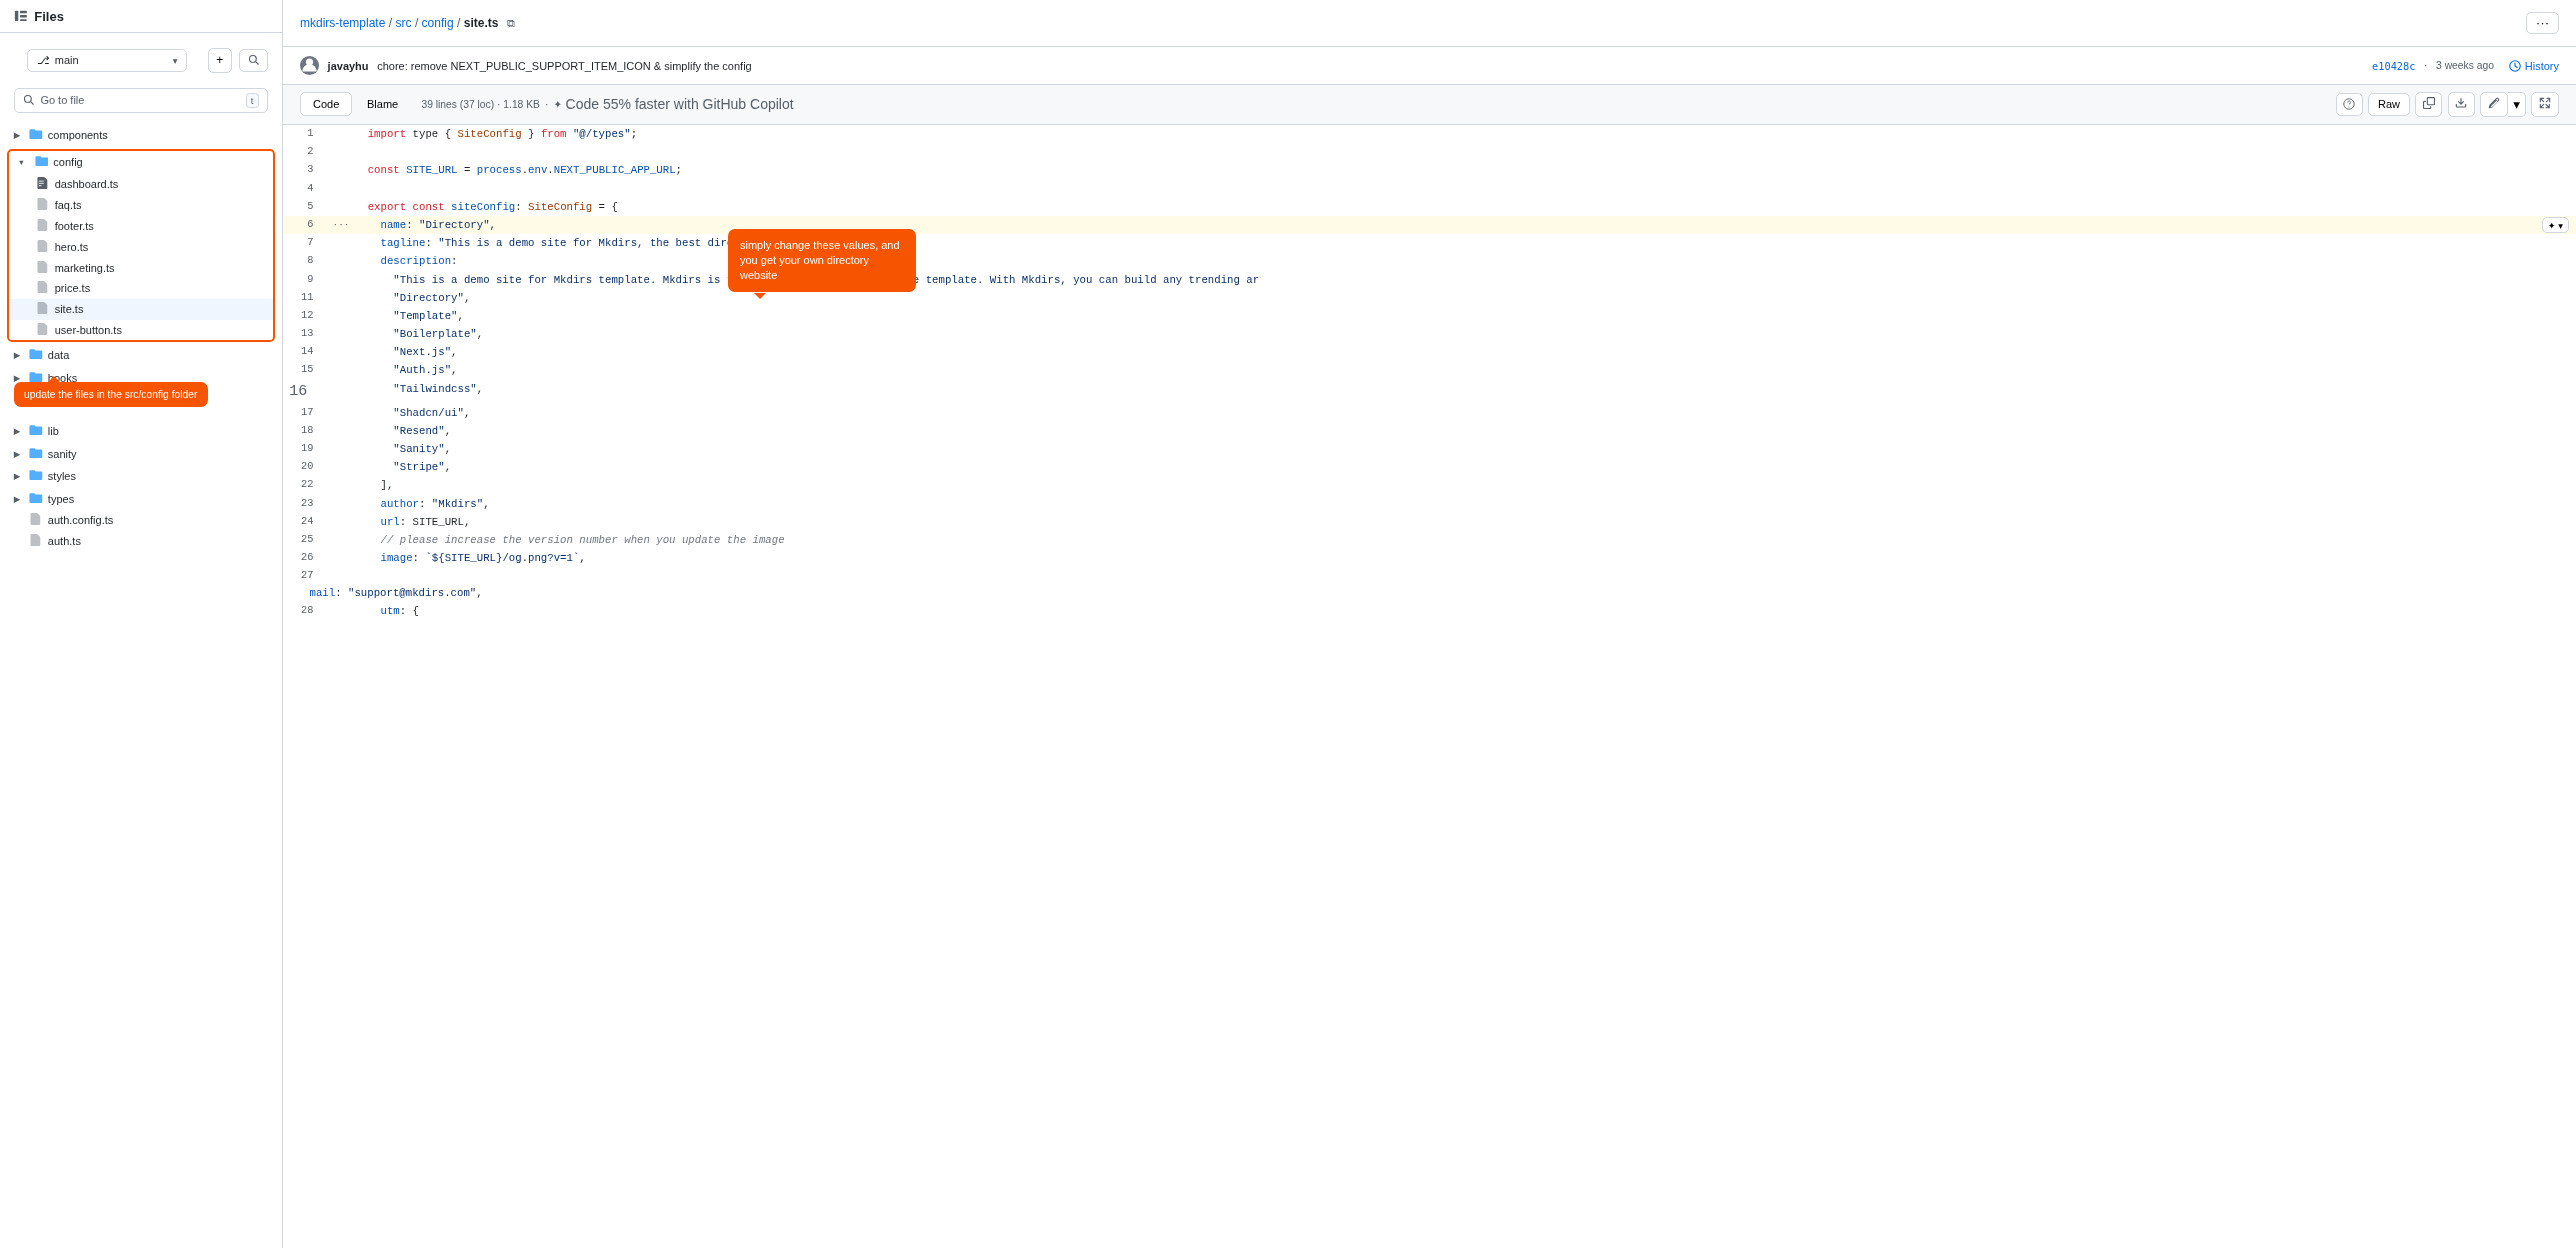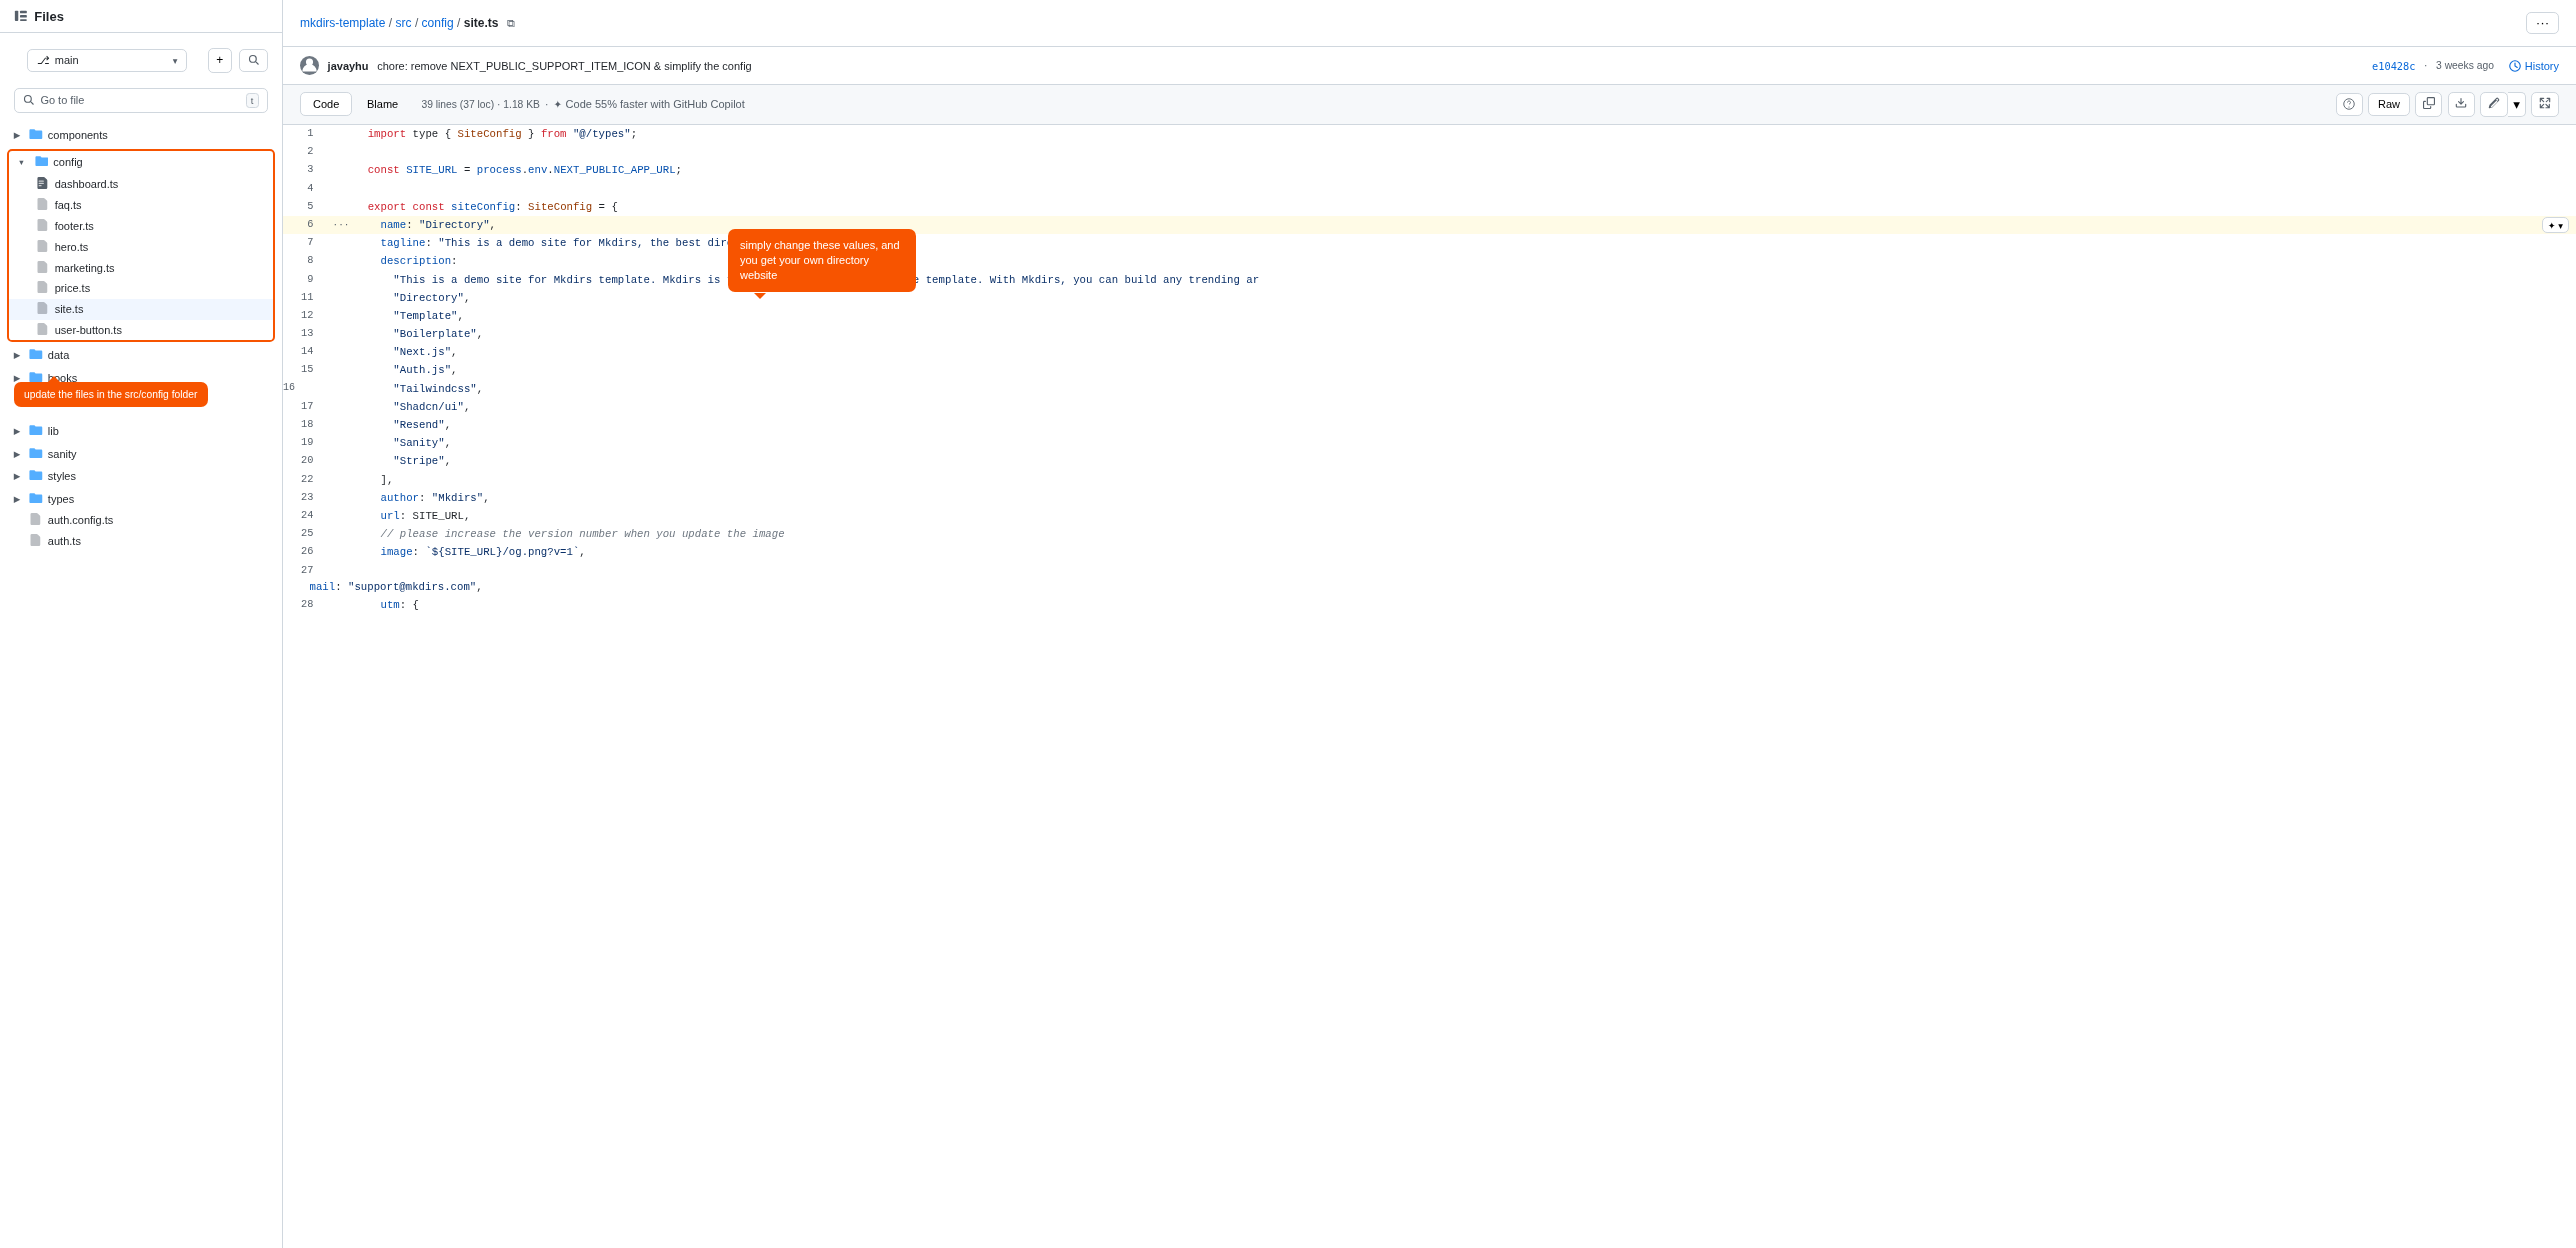--- a/index.html
+++ b/index.html
@@ -264,21 +264,21 @@
       <span>History</span>
     </button>
   </div>
 
   <div id="code-header" style="display:flex;align-items:center;padding:6.9px 17px;border-bottom:0.9px solid #d0d7de;gap:0;background:#f6f8fa;">
     <button style="padding:5.1px 12px;border:0.9px solid #d0d7de;border-radius:5.1px;background:#fff;cursor:pointer;font-size:11px;font-weight:500;margin-right:1.7px;">Code</button>
     <button style="padding:5.1px 12px;border:0.9px solid transparent;border-radius:5.1px;background:transparent;cursor:pointer;font-size:11px;font-weight:400;">Blame</button>
     <span style="font-size:10.3px;color:#57606a;margin-left:10.3px;">39 lines (37 loc) · 1.18 KB</span>
     <span style="color:#57606a;font-size:10.3px;margin:0 5.1px;">·</span>
     <span style="font-size:10.3px;color:#57606a;">✦</span>
-    <span style="font-size:11px;color:#57606a;margin-left:3.4px;">Code 55% faster with GitHub Copilot</span>
+    <span style="font-size:14px;color:#57606a;margin-left:3.4px;">Code 55% faster with GitHub Copilot</span>
     <div style="margin-left:auto;display:flex;align-items:center;gap:5.1px;">
       <button style="border:0.9px solid #d0d7de;border-radius:5.1px;background:#fff;padding:4.3px 6.9px;cursor:pointer;font-size:10.3px;display:flex;align-items:center;">
         <svg width="12" height="12" viewBox="0 0 16 16" fill="#57606a">
             <circle cx="8" cy="8" r="7" stroke="#57606a" stroke-width="1.2" fill="none"></circle>
             <path d="M6 6c0-1.1.9-2 2-2s2 .9 2 2-.9 2-2 2" stroke="#57606a" stroke-width="1.2" fill="none"></path>
             <circle cx="8" cy="12" r=".8" fill="#57606a"></circle>
           </svg>
       </button>
       <button style="border:0.9px solid #d0d7de;border-radius:5.1px;background:#fff;padding:4.3px 8.6px;cursor:pointer;font-size:11px;">Raw</button>
       <button style="border:0.9px solid #d0d7de;border-radius:5.1px;background:#fff;padding:4.3px 6.9px;cursor:pointer;">
@@ -403,21 +403,21 @@
           <td class="line-content" style="flex:1;padding:0 13.7px;white-space:pre;"><span style="color:#1f2328;">    </span><span style="color:#0a3069;">"Next.js"</span><span style="color:#1f2328;">,</span></td>
         </tr>
 
         <tr class="line-row" style="display:flex;width:100%;">
           <td class="line-num" style="width:45px;min-width:45px;text-align:right;padding:0 13.7px 0 0;color:#57606a;user-select:none;font-size:10.3px;">15</td>
           <td style="width:26px;min-width:26px;"></td>
           <td class="line-content" style="flex:1;padding:0 13.7px;white-space:pre;"><span style="color:#1f2328;">    </span><span style="color:#0a3069;">"Auth.js"</span><span style="color:#1f2328;">,</span></td>
         </tr>
 
         <tr class="line-row" style="display:flex;width:100%;">
-          <td class="line-num" style="width:45px;min-width:45px;text-align:left;padding:0 13.7px 0 0;color:#57606a;user-select:none;font-size:10px;">16</td>
+          <td class="line-num" style="width:45px;min-width:45px;text-align:center;padding:0 13.7px 0 0;color:#57606a;user-select:none;font-size:15px;">16</td>
           <td style="width:26px;min-width:26px;"></td>
           <td class="line-content" style="flex:1;padding:0 13.7px;white-space:pre;"><span style="color:#1f2328;">    </span><span style="color:#0a3069;">"Tailwindcss"</span><span style="color:#1f2328;">,</span></td>
         </tr>
 
         <tr class="line-row" style="display:flex;width:100%;">
           <td class="line-num" style="width:45px;min-width:45px;text-align:right;padding:0 13.7px 0 0;color:#57606a;user-select:none;font-size:10.3px;">17</td>
           <td style="width:26px;min-width:26px;"></td>
           <td class="line-content" style="flex:1;padding:0 13.7px;white-space:pre;"><span style="color:#1f2328;">    </span><span style="color:#0a3069;">"Shadcn/ui"</span><span style="color:#1f2328;">,</span></td>
         </tr>
 

